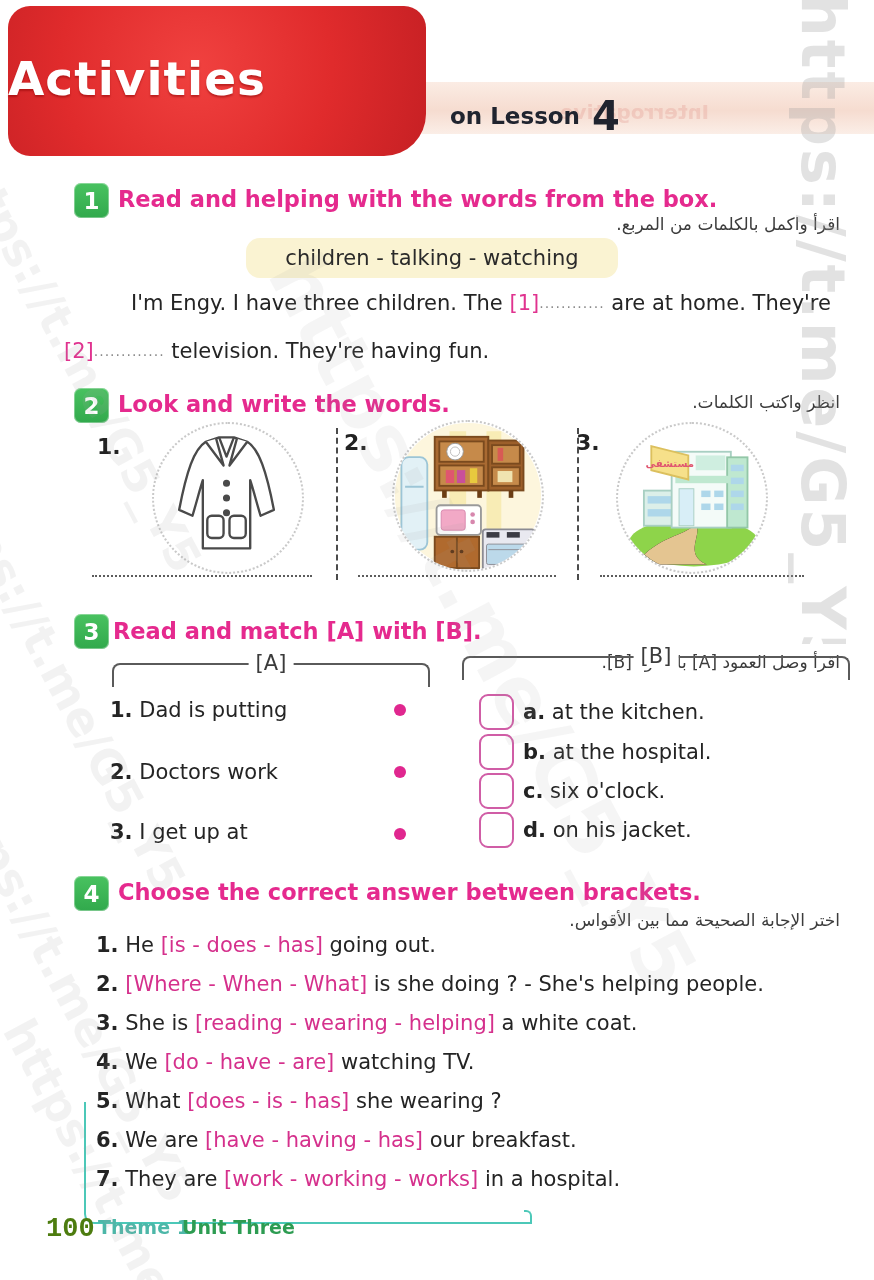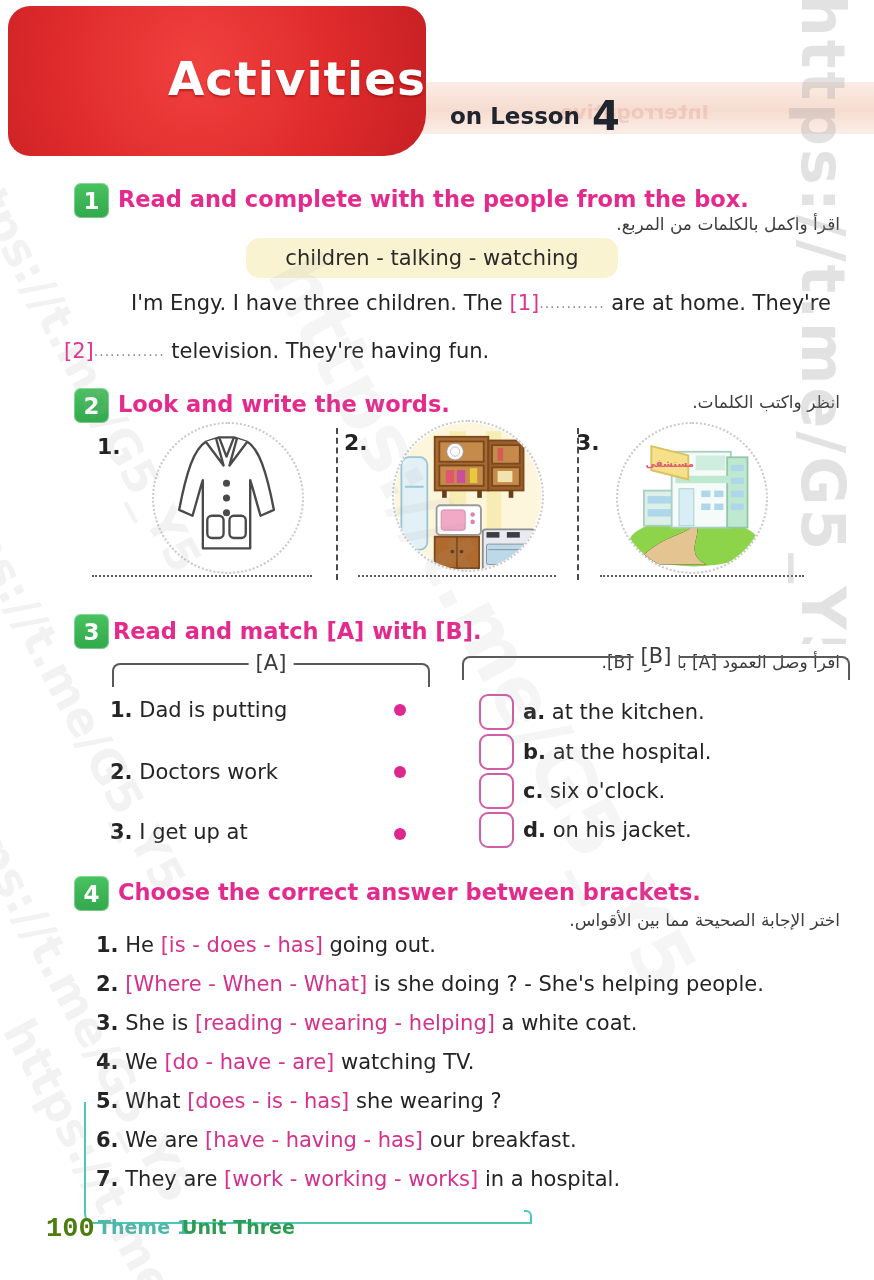--- a/index.html
+++ b/index.html
@@ -17,21 +17,21 @@
   .wm-diag { transform:rotate(62deg); transform-origin:top left; font-size:46px;
              color:rgba(160,160,160,0.14); }
   .wm-big  { transform:rotate(62deg); transform-origin:top left; font-size:78px;
              color:rgba(160,160,160,0.10); }
   
   .header-strip { position:absolute; left:390px; top:82px; width:484px; height:52px;
     background:linear-gradient(180deg,#fbece4 0%,#f6dcd0 55%,#fbeee7 100%); }
   .banner { position:absolute; left:8px; top:6px; width:418px; height:150px;
     background:radial-gradient(circle at 45% 40%, #f0413f 0%, #e02b2c 55%, #c62024 100%);
     border-radius:22px 22px 42px 22px;
-    display:flex; align-items:center; justify-content:flex-end; }
+    display:flex; align-items:center; justify-content:flex-start; }
   .banner-title { color:#fff; font-size:47px; font-weight:bold; letter-spacing:1px;
     text-shadow:0 2px 2px rgba(130,0,0,.45); padding-bottom:6px; }
   .lesson-line { position:absolute; left:450px; top:93px; color:#20242f; }
   .lesson-prefix { font-size:23px; font-weight:bold; vertical-align:baseline; }
   .lesson-num { font-size:40px; font-weight:bold; margin-left:12px; vertical-align:-6px; }
   .bleed { position:absolute; left:560px; top:100px; font-size:20px; font-weight:bold;
     color:rgba(226,150,140,0.30); transform:scaleX(-1); }
   
   .badge { position:absolute; width:35px; height:35px; border-radius:7px;
     background:linear-gradient(180deg,#4cc returned461 0%,#34ab4e 100%);
@@ -96,21 +96,21 @@
   <div class="header-strip"></div>
   <div class="bleed">Interrogative</div>
   <div class="banner">
     <span class="banner-title">Activities</span>
   </div>
   <div class="lesson-line">
     <span class="lesson-prefix">on Lesson</span><span class="lesson-num">4</span>
   </div>
 
   <div class="badge" style="left:74px; top:183px;">1</div>
-  <div class="ex-title" style="left:118px; top:186px;">Read and complete with the people from the box.</div>
+  <div class="ex-title" style="left:118px; top:186px;">Read and helping with the words from the box.</div>
   <div class="ar" style="left:420px; top:214px; width:420px;">اقرأ واكمل بالكلمات من المربع.</div>
 
   <div class="word-box">children  -  talking  -  watching</div>
 
   <div class="para-line body-txt" style="left:131px; top:291px;text-align:center;">
     <span>I'm Engy. I have three children. The </span><span class="pink">[1]</span><span class="dots">............</span><span> are at home. They're</span>
   </div>
   <div class="para-line body-txt" style="left:64px; top:339px;">
     <span class="pink">[2]</span><span class="dots">.............</span><span> television. They're having fun.</span>
   </div>

